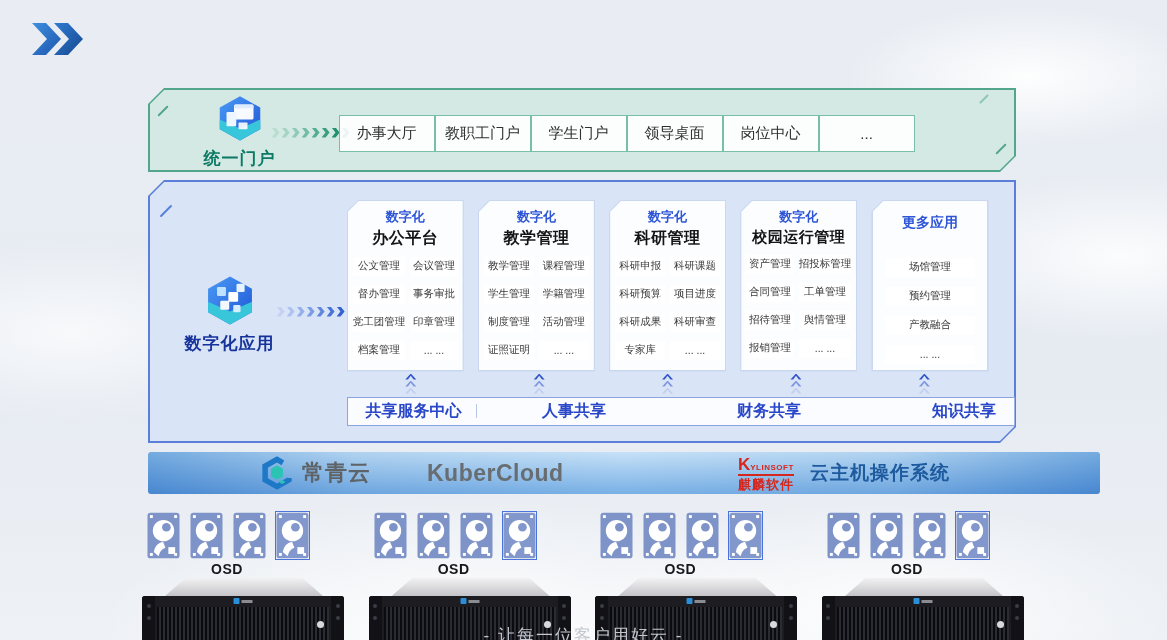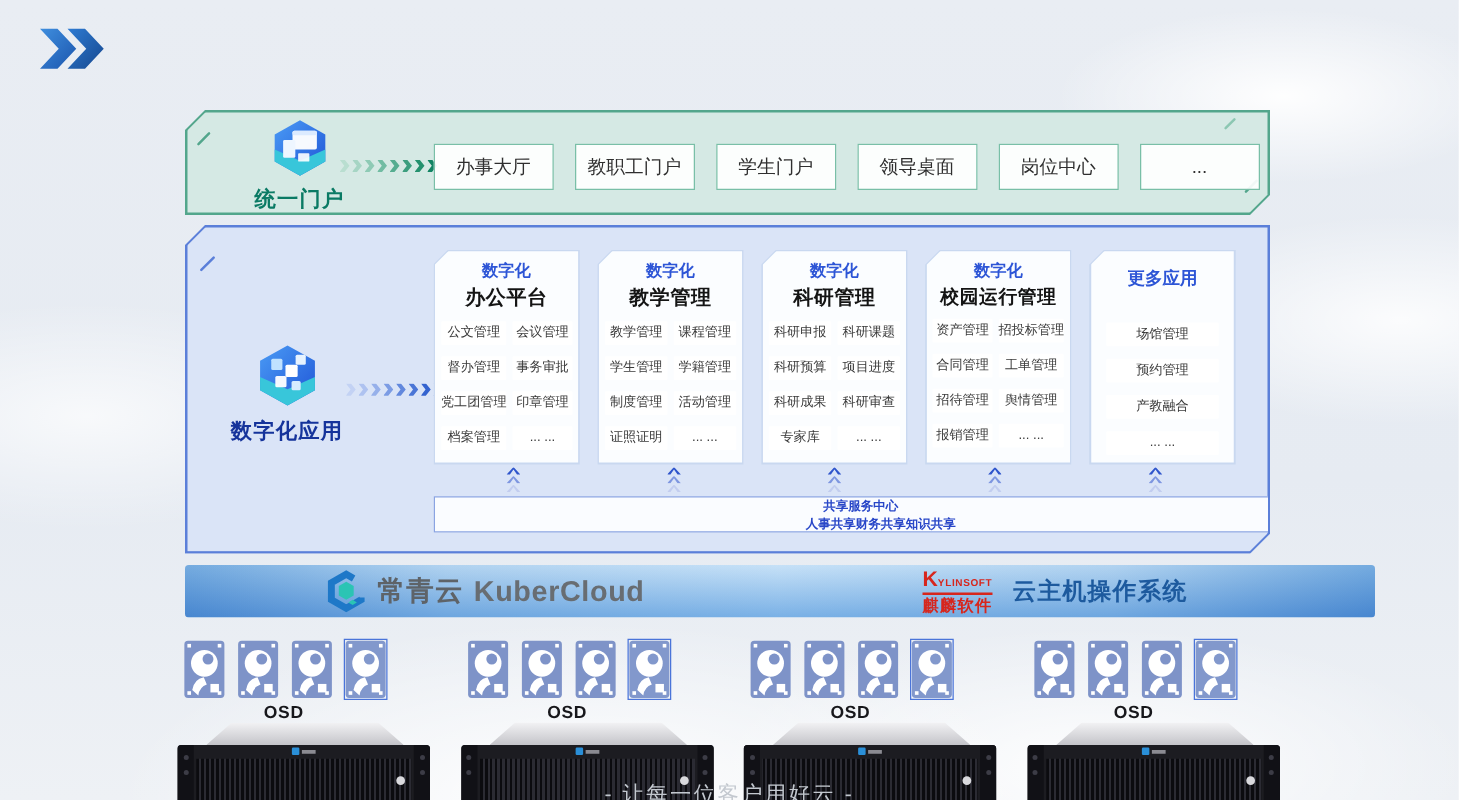--- a/index.html
+++ b/index.html
@@ -24,21 +24,21 @@
   .cutbox { position:absolute; }
   .cut-tlbr { clip-path:polygon(16px 0,100% 0,100% calc(100% - 16px),calc(100% - 16px) 100%,0 100%,0 16px); }
   .cutbox-in { position:absolute; inset:1.6px; }
   .slash { position:absolute; height:2px; border-radius:1px; }
 
   
   #portal-box { left:148px; top:88px; width:868px; height:84px; background:#53a68c; }
   #portal-box .cutbox-in { background:rgba(250,253,252,.78); clip-path:polygon(15px 0,100% 0,100% calc(100% - 15px),calc(100% - 15px) 100%,0 100%,0 15px); }
   .portal-rail { position:absolute; left:30px; top:4px; width:120px; text-align:center; }
   .portal-label { font-size:17px; font-weight:bold; color:#0a7a64; letter-spacing:1px; margin-top:1px; }
-  .portal-btns { position:absolute; left:197px; top:25px; display:flex; gap:17px; }
+  .portal-btns { position:absolute; left:189px; top:25px; display:flex; }
   .portal-btn { width:96px; height:37px; border:1px solid #79bfa7; background:rgba(255,255,255,.92); display:flex; align-items:center; justify-content:center; font-size:15px; color:#2f2f2f; }
 
   
   .chevrow { display:flex; gap:2px; align-items:center; }
   .chev { width:8px; height:10px; clip-path:polygon(0 0,50% 0,100% 50%,50% 100%,0 100%,48% 50%); }
   .chevrow.green .chev:nth-child(1){background:#b9ded0;} .chevrow.green .chev:nth-child(2){background:#a6d5c4;}
   .chevrow.green .chev:nth-child(3){background:#8ecab5;} .chevrow.green .chev:nth-child(4){background:#72bca3;}
   .chevrow.green .chev:nth-child(5){background:#55ad90;} .chevrow.green .chev:nth-child(6){background:#3b9e7e;}
   .chevrow.green .chev:nth-child(7){background:#24916e;} .chevrow.green .chev:nth-child(8){background:#128463;}
   .chevrow.blue .chev:nth-child(1){background:#c3d2f4;} .chevrow.blue .chev:nth-child(2){background:#aec2f0;}
@@ -61,35 +61,35 @@
   .card-name { text-align:center; font-size:16px; font-weight:bold; color:#141414; margin-top:2px; letter-spacing:.5px; white-space:nowrap; }
   .card-items { margin-top:8px; padding:0 5px; display:grid; grid-template-columns:1fr 1fr; column-gap:5px; row-gap:9px; }
   .card-items.single { grid-template-columns:1fr; padding:0 12px; row-gap:10px; margin-top:14px; }
   .pill { height:19px; background:#ffffff; display:flex; align-items:center; justify-content:center; font-size:10.5px; color:#3a3a3a; white-space:nowrap; border-radius:1px; }
 
   .arrows-row { position:absolute; left:197px; top:192px; width:642px; display:grid; grid-template-columns:repeat(5,1fr); }
   .uparrow { display:flex; flex-direction:column; align-items:center; gap:1px; }
   .upchev { width:11px; height:6px; clip-path:polygon(0 100%,50% 0,100% 100%,76% 100%,50% 34%,24% 100%); }
   .upchev:nth-child(1){background:#2f55cc;} .upchev:nth-child(2){background:#7e96e0;} .upchev:nth-child(3){background:#c2cdef;}
 
-  .shared-bar { position:absolute; left:197px; top:215px; width:716px; height:29px; background:#fafcff; border:1px solid #8aa4e2; display:flex; align-items:center; font-size:10px; font-weight:bold; color:#2947c8;flex-direction:column; }
+  .shared-bar { position:absolute; left:197px; top:215px; width:716px; height:29px; background:#fafcff; border:1px solid #8aa4e2; display:flex; align-items:center; font-size:16px; font-weight:bold; color:#2947c8; }
   .shared-first { padding-left:18px; width:128px; }
   .shared-div { width:1px; height:14px; background:#b9c6e8; }
   .shared-rest { flex:1; display:flex; }
   .shared-rest span { flex:1; text-align:center; }
 
   
   #cloud-bar { position:absolute; left:148px; top:452px; width:952px; height:42px; border-radius:3px;
     background:linear-gradient(90deg,#7fb2e2 0%,#c2dcf3 22%,#d8eafa 50%,#c2dcf3 78%,#7fb2e2 100%),
                linear-gradient(180deg,#eaf5fc,#8fc0ea);
     background-blend-mode:multiply;
     display:flex; align-items:center; }
   .brand-left { display:flex; align-items:center; gap:8px; margin-left:112px; }
   .brand-cn { font-size:22px; font-weight:bold; color:#5e6368; letter-spacing:1px; }
-  .brand-en { font-size:23px; font-weight:bold; color:#686d72; letter-spacing:.5px; }
+  .brand-en { font-size:23px; font-weight:bold; color:#686d72; letter-spacing:.5px;margin-left:48px; }
   .brand-right { display:flex; align-items:center; gap:16px; margin-left:auto; margin-right:150px; }
   .kylin { line-height:1; }
   .kylin-top { border-bottom:2px solid #d7261d; padding-bottom:1px; white-space:nowrap; }
   .kylin-k { font-size:17px; font-weight:bold; color:#d7261d; }
   .kylin-en { font-size:8px; font-weight:bold; color:#d7261d; letter-spacing:.5px; }
   .kylin-cn { font-size:13px; font-weight:bold; color:#d7261d; margin-top:2px; letter-spacing:1px; }
   .os-label { font-size:19px; color:#1d5a9e; font-weight:bold; letter-spacing:1px; }
 
   
   .servers { position:absolute; left:142px; top:512px; width:884px; display:flex; justify-content:space-between; }

